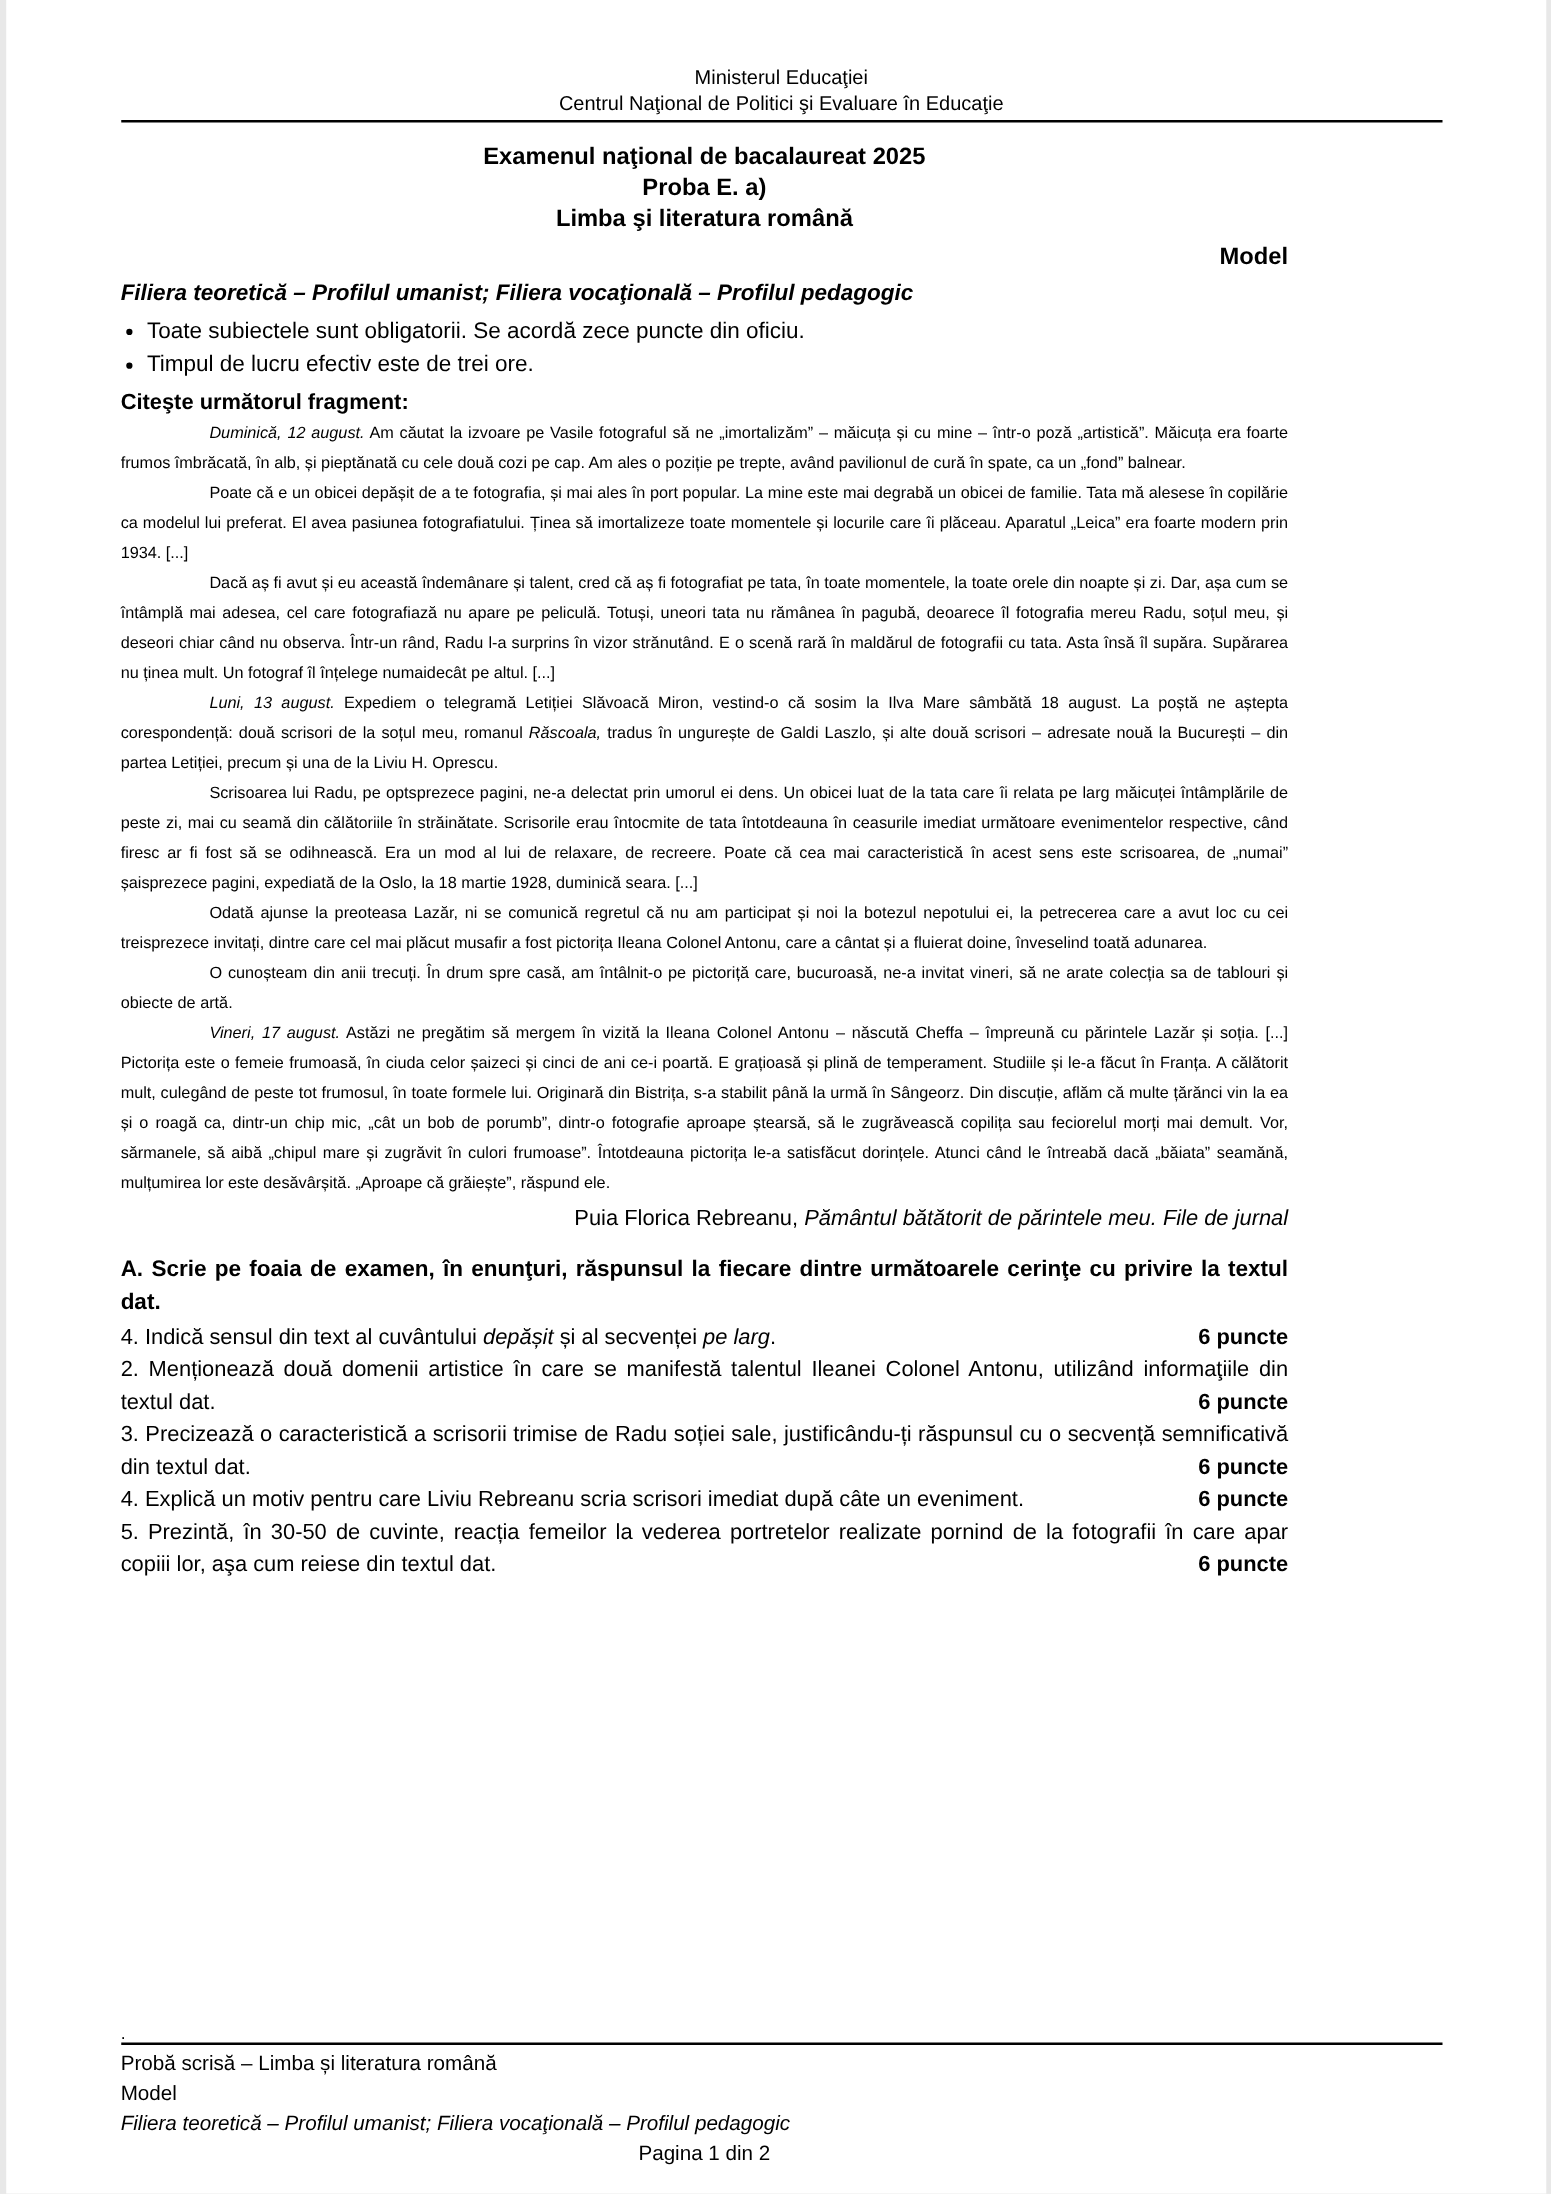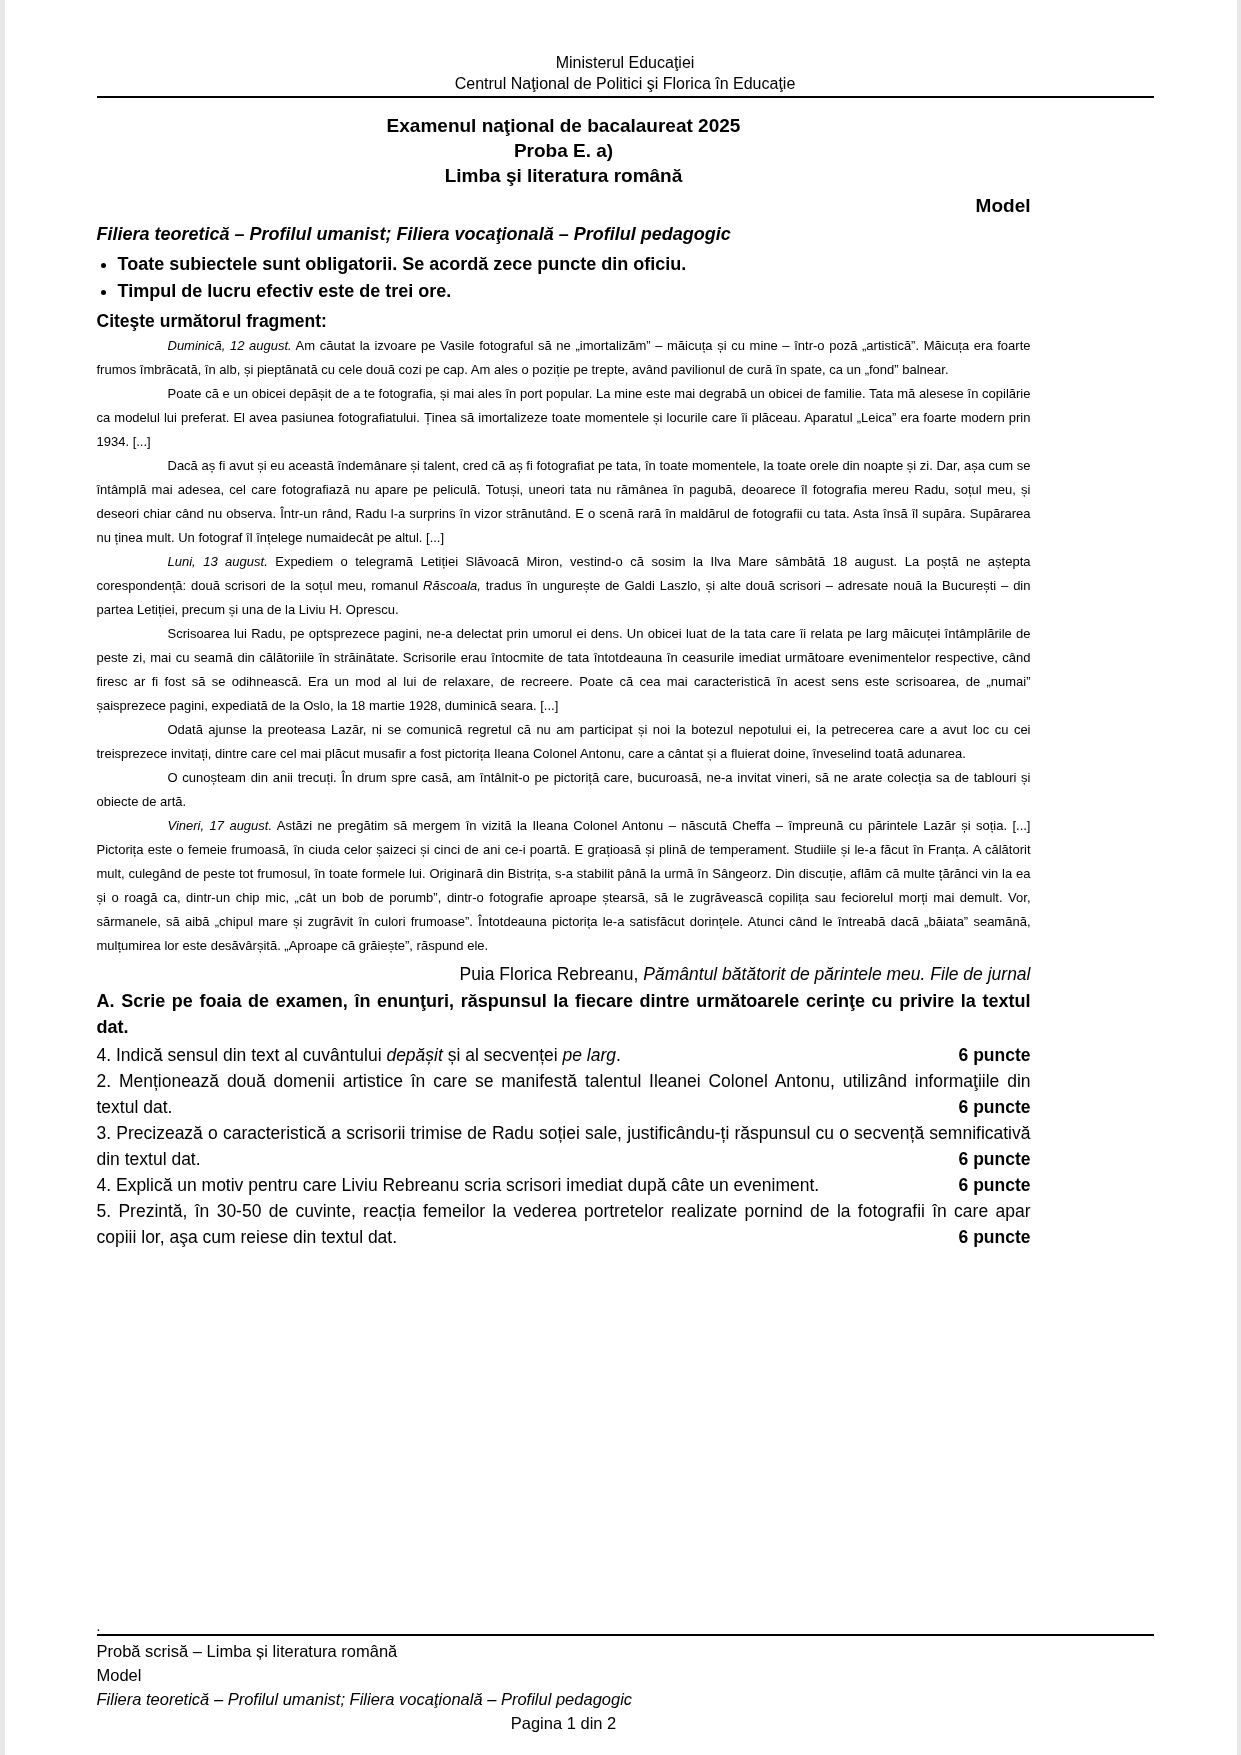--- a/index.html
+++ b/index.html
@@ -18,34 +18,34 @@
 
   
   .doc-header { padding-top: 52px; }
   .h-line { text-align: center; font-size: 16px; line-height: 21px; }
   .header-rule { border-bottom: 2px solid #000; margin-top: 2px; }
 
   
   .title-block { text-align: center; font-weight: bold; font-size: 19px; line-height: 25px; margin-top: 15px; }
   .model-line { text-align: right; font-weight: bold; font-size: 19px; margin-top: 6px; line-height: 24px; }
   .filiera-line { font-weight: bold; font-style: italic; font-size: 18px; margin-top: 4px; line-height: 24px; }
-  ul.instructions { margin: 5px 0 0 0; padding-left: 21px; font-weight: bold; font-size: 18px; line-height: 27px; }
+  ul.instructions { margin: 5px 0 0 0; padding-left: 21px; font-weight: normal; font-size: 18px; line-height: 27px; }
 
   
   .subiect-row { display: flex; align-items: flex-end; font-weight: bold; font-size: 18px; margin-top: 25px; line-height: 24px; }
   .subiect-fill { flex: 1; border-bottom: 2px solid #000; margin: 0 5px 3px 5px; }
 
   
   .fragment-intro { font-weight: bold; font-size: 17.5px; margin-top: 4px; line-height: 25px; }
   .fragment-para { margin: 0; text-align: justify; text-indent: 71px; font-size: 13px; line-height: 24px; }
   .it { font-style: italic; text-align: center; }
   .attribution { text-align: right; font-size: 17.5px; line-height: 27px; margin-top: 3px; }
 
   
-  .section-a-intro { font-weight: bold; font-size: 18px; line-height: 26px; text-align: justify; }
+  .section-a-intro { font-weight: bold; font-size: 18px; line-height: 26px; margin-top: 14px; text-align: justify; }
   .questions { margin-top: 2px; }
   .question { font-size: 17.5px; line-height: 26px; text-align: justify; }
   .question::after { content: ""; display: block; clear: both; }
   .points { float: right; font-weight: bold; }
 
   
   .doc-footer { position: absolute; bottom: 20px; left: 92px; width: 1057px; font-size: 16.5px; line-height: 24px; }
   .footer-dot { font-size: 14px; line-height: 14px; }
   .footer-rule { border-bottom: 2px solid #000; margin-top: 1px; margin-bottom: 3px; }
   .footer-inner { width: 934px; }
@@ -53,21 +53,21 @@
   .footer-filiera { font-style: italic; }
   .footer-page { text-align: center; }
 </style>
 </head>
 <body>
 
 <div class="page">
 
   <header class="doc-header hf">
     <div class="h-line">Ministerul Educaţiei</div>
-    <div class="h-line">Centrul Naţional de Politici şi Florica în Educaţie</div>
+    <div class="h-line">Centrul Naţional de Politici şi Evaluare în Educaţie</div>
     <div class="header-rule"></div>
   </header>
 
   <main class="content">
 
     <div class="title-block">
       <div>Examenul naţional de bacalaureat 2025</div>
       <div>Proba E. a)</div>
       <div>Limba şi literatura română</div>
     </div>

